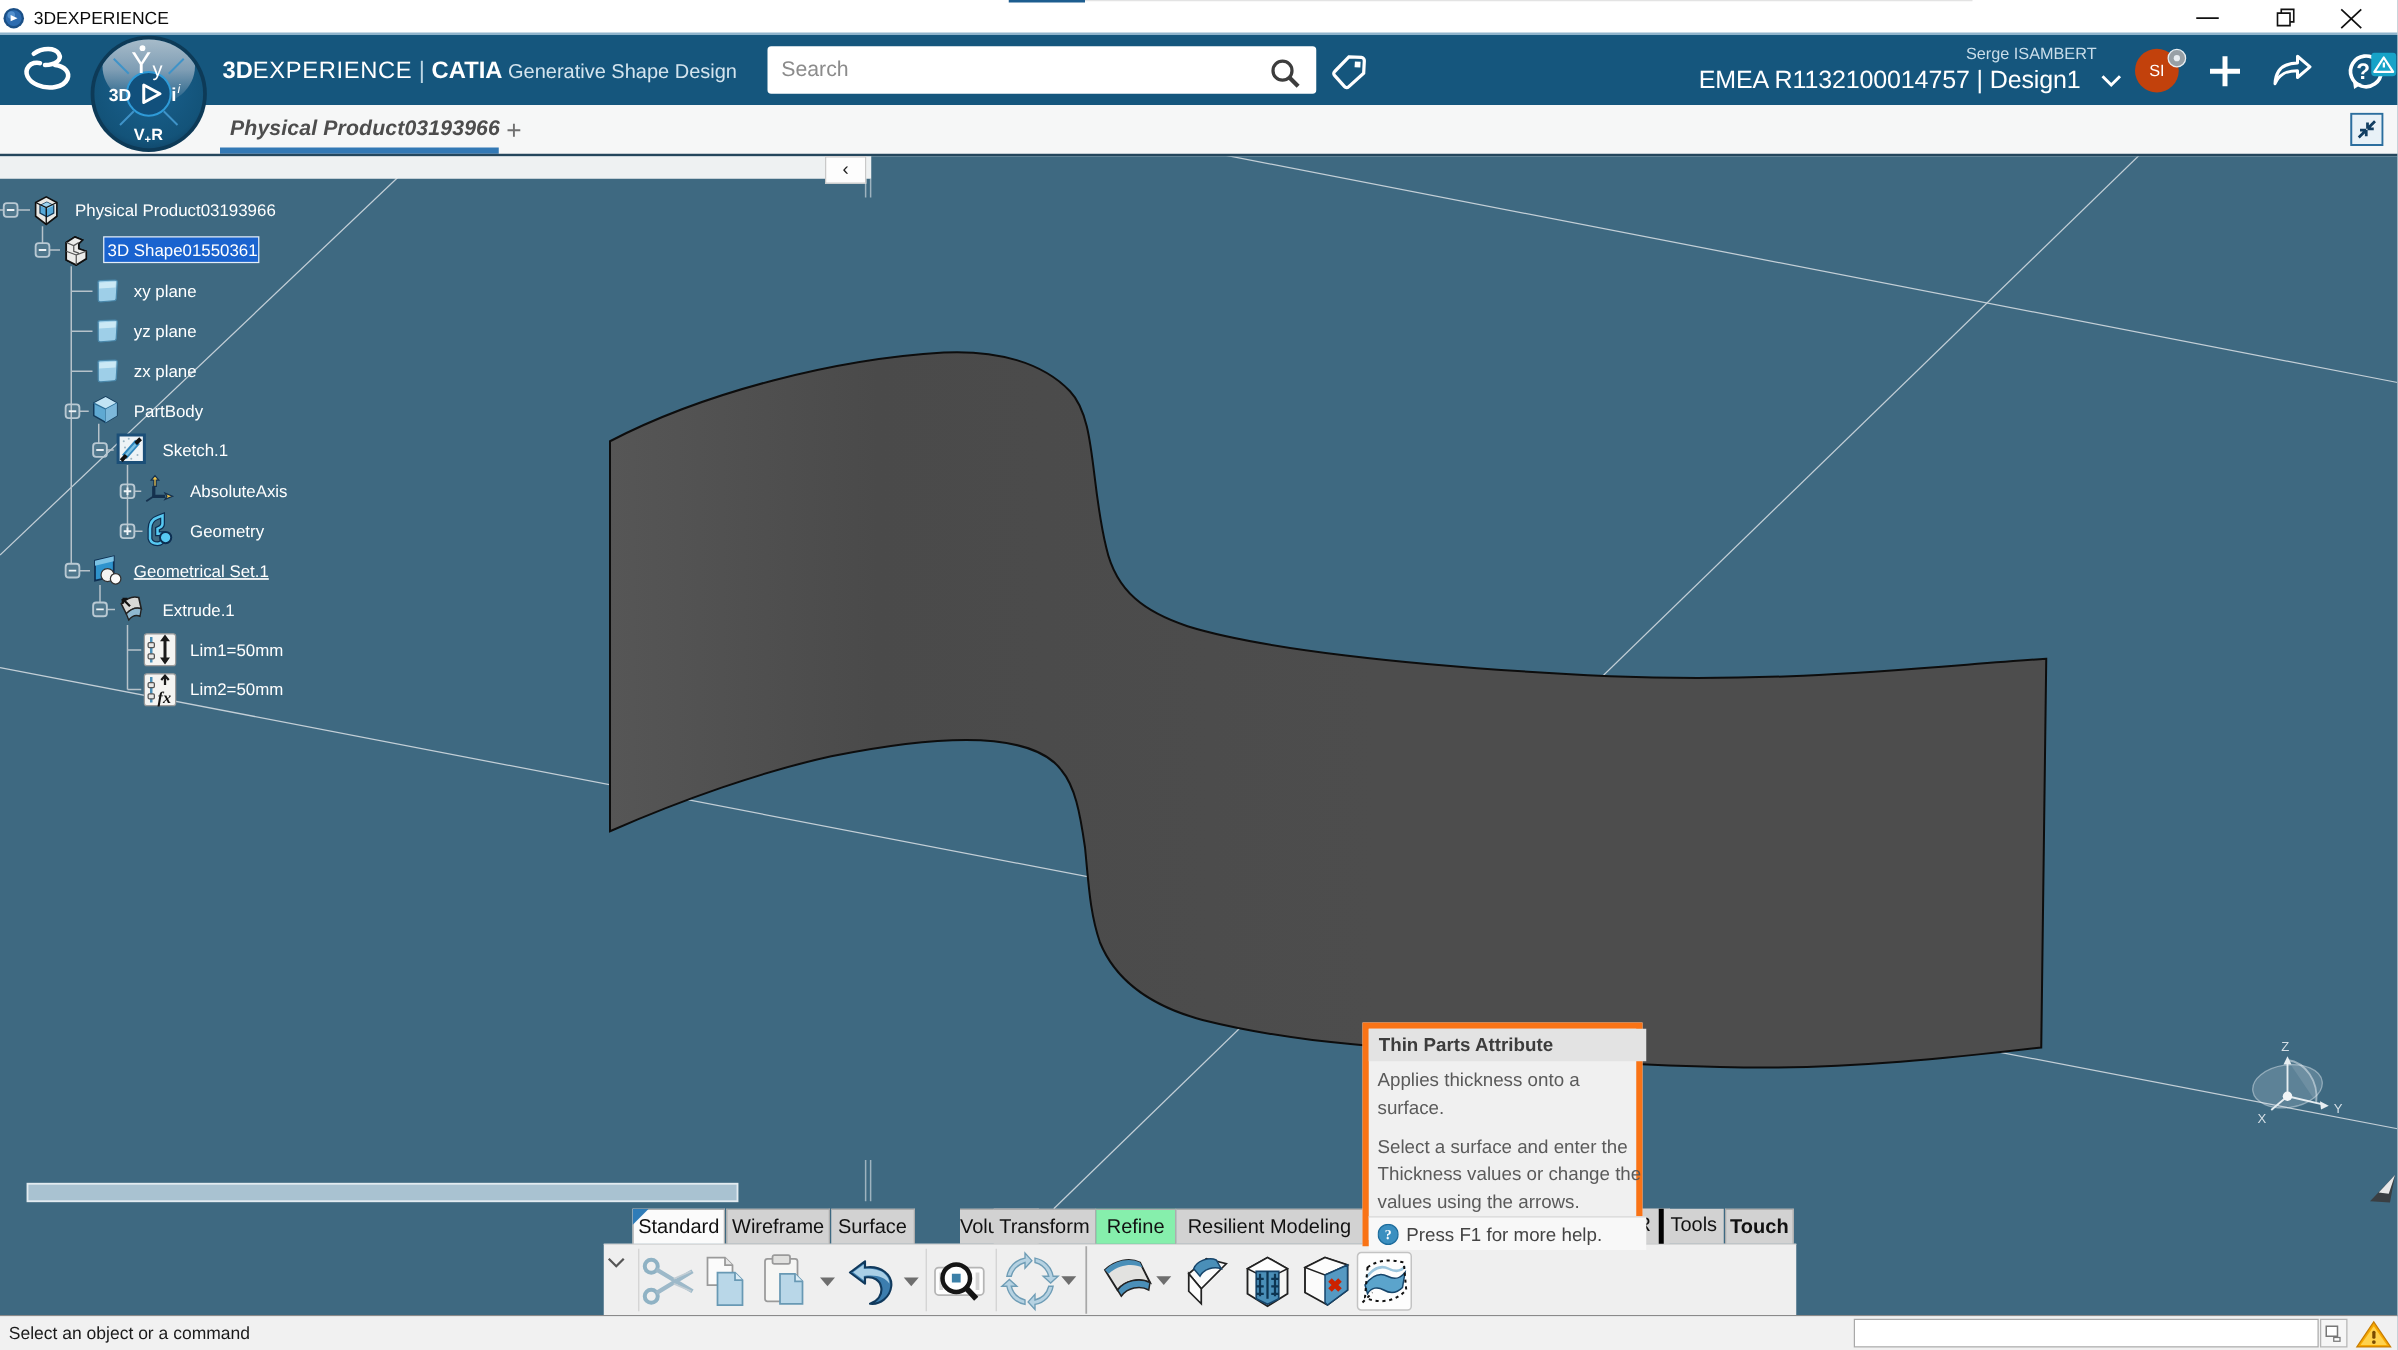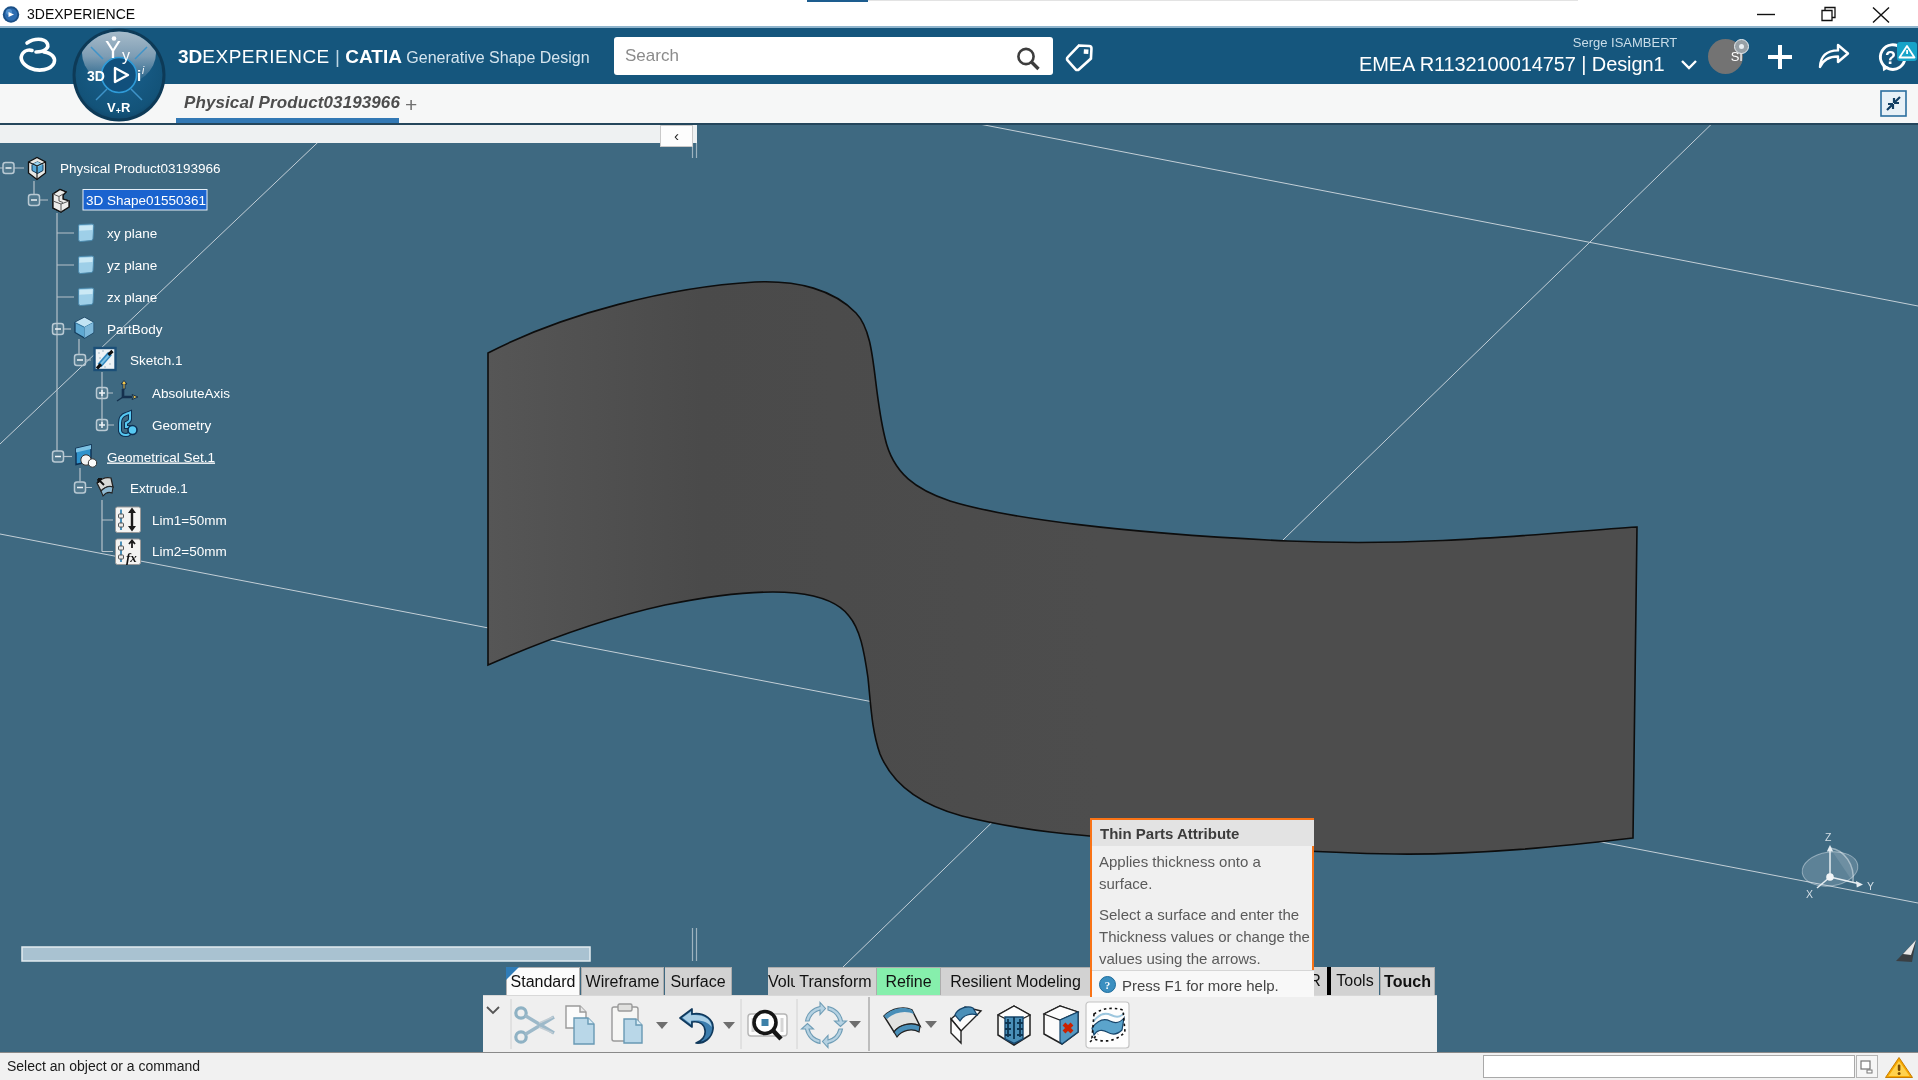--- a/index.html
+++ b/index.html
@@ -89,21 +89,21 @@
   <svg class="abs" style="left:1064px;top:41px" width="32" height="32" viewBox="0 0 32 32">
     <path d="M14.5 4.5 h10 a2.5 2.5 0 0 1 2.5 2.5 v10 L15.5 28.5 a2.2 2.2 0 0 1 -3.2 0 L3.8 20 a2.2 2.2 0 0 1 0 -3.2 Z" fill="none" stroke="#fff" stroke-width="2.6" transform="rotate(3 16 16)"></path>
     <rect x="19.5" y="8" width="4.6" height="4.6" fill="#fff" transform="rotate(3 16 16)"></rect>
   </svg>
 
   <div class="abs" style="left:1555px;top:35px;width:140px;text-align:center;font-size:13px;color:#c9dde9;white-space:nowrap;">Serge ISAMBERT</div>
   <div class="abs" style="left:1359px;top:53px;font-size:20px;letter-spacing:-0.1px;color:#ffffff;">EMEA R1132100014757 | Design1</div>
   <svg class="abs" style="left:1680px;top:59px" width="18" height="12" viewBox="0 0 18 12">
     <path d="M2 2 L9 9 L16 2" fill="none" stroke="#fff" stroke-width="2.4"></path>
   </svg>
-  <div class="abs" style="left:1708px;top:39px;width:35px;height:35px;border-radius:50%;background:#737373;color:#fff;font-size:13px;text-align:right;line-height:35px;">SI</div>
+  <div class="abs" style="left:1708px;top:39px;width:35px;height:35px;border-radius:50%;background:#c2410c;color:#fff;font-size:13px;text-align:center;line-height:35px;">SI</div>
   <div class="abs" style="left:1734px;top:39px;width:15px;height:15px;border-radius:50%;background:#97a0a6;border:1.5px solid #e8eef2;"></div>
   <div class="abs" style="left:1739px;top:44px;width:5px;height:5px;border-radius:50%;background:#e8eef2;"></div>
   <svg class="abs" style="left:1766px;top:43px" width="28" height="28" viewBox="0 0 28 28">
     <path d="M14 2 V26 M2 14 H26" stroke="#fff" stroke-width="4"></path>
   </svg>
   <svg class="abs" style="left:1818px;top:42px" width="32" height="28" viewBox="0 0 32 28">
     <path d="M20 3 L30 11.5 L20 20 V14.5 C10 14.5 5 18 2 25 C2.5 14 9 8.6 20 8.4 Z" fill="none" stroke="#fff" stroke-width="2.4" stroke-linejoin="round"></path>
   </svg>
   <svg class="abs" style="left:1876px;top:42px" width="42" height="32" viewBox="0 0 42 32">
     <path d="M25.5 6.5 a12.3 12.3 0 1 0 3.5 9" fill="none" stroke="#fff" stroke-width="2.9"></path>
@@ -453,21 +453,21 @@
     <rect x="1" y="1" width="9" height="8" fill="#fff" stroke="#777" stroke-width="1.2"></rect>
     <rect x="7" y="10" width="5" height="3" fill="#fff" stroke="#777" stroke-width="1"></rect>
   </svg>
   <svg class="abs" style="left:1884px;top:1056px" width="30" height="23" viewBox="0 0 30 23">
     <path d="M15 1.5 L28.5 21.5 H1.5 Z" fill="#f7a800" stroke="#c87d00" stroke-width="1"></path>
     <path d="M15 5 L25.5 20 H4.5 Z" fill="#ffd24d"></path>
     <rect x="13.8" y="8.5" width="2.6" height="6.5" rx="1.2" fill="#7a4b00"></rect>
     <circle cx="15.1" cy="17.6" r="1.5" fill="#7a4b00"></circle>
   </svg>
 
-  <div class="abs" id="tooltip" style="left:1090px;top:818px;width:224px;height:179px;background:#f0f0f0;border:2px solid #f97316;">
+  <div class="abs" id="tooltip" style="left:1090px;top:818px;width:224px;height:179px;background:#f0f0f0;border:5px solid #f97316;">
     <div style="position:absolute;left:0;top:0;width:222px;height:26px;background:#e3e3e3;"></div>
     <div style="position:absolute;left:8px;top:5px;font-size:15px;font-weight:bold;color:#3c3c3c;">Thin Parts Attribute</div>
     <div style="position:absolute;left:7px;top:84px;width:216px;font-size:15px;line-height:22px;color:#5a5a5a;white-space:nowrap;">Select a surface and enter the<br>Thickness values or change the<br>values using the arrows.</div>
       <div style="position:absolute;left:7px;top:31px;width:216px;font-size:15px;line-height:22px;color:#5a5a5a;white-space:nowrap;">Applies thickness onto a<br>surface.</div>
     <div style="position:absolute;left:0;top:150px;width:222px;height:27px;background:#f8f8f8;border-top:1px solid #d6d6d6;"></div>
     <svg style="position:absolute;left:7px;top:156px" width="17" height="17" viewBox="0 0 17 17">
       <circle cx="8.5" cy="8.5" r="8" fill="#3b8fc0"></circle>
       <circle cx="8.5" cy="8.5" r="8" fill="none" stroke="#1d6c9c" stroke-width="1"></circle>
       <text x="8.5" y="12.5" font-size="11" font-weight="bold" fill="#fff" text-anchor="middle" font-family="Liberation Serif">?</text>
     </svg>

